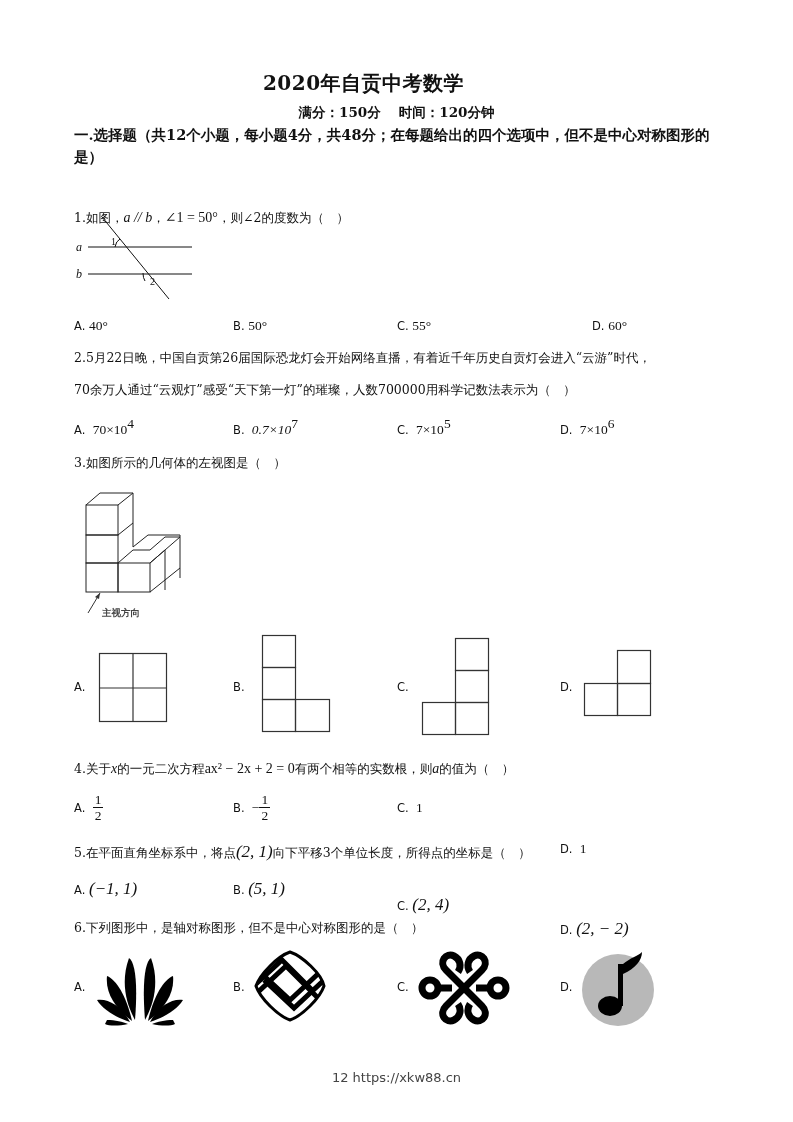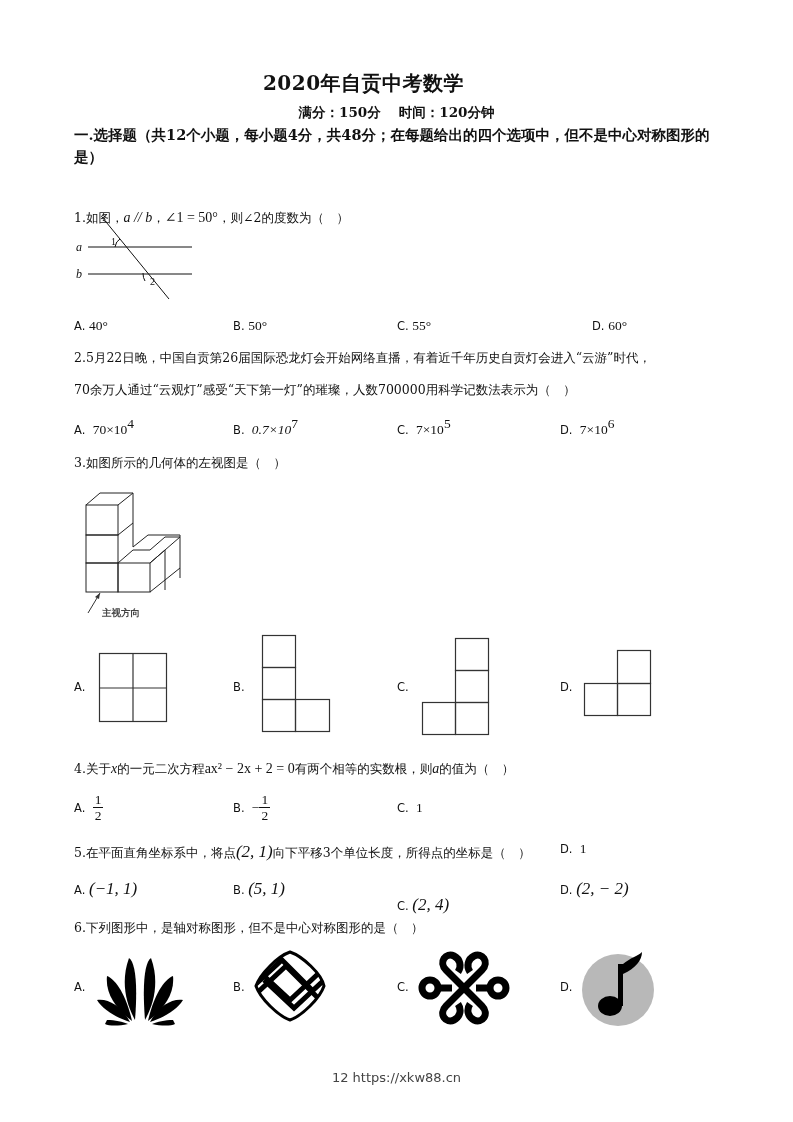--- a/index.html
+++ b/index.html
@@ -124,21 +124,21 @@
 <div class="abs q" style="top:759px;"><span>4.</span><span>关于</span><span class="m">x</span><span>的一元二次方程</span><span class="m" style="font-style:normal">ax² − 2x + 2 = 0</span><span>有两个相等的实数根，则</span><span class="m">a</span><span>的值为（　）</span></div>
 <div class="abs opt" style="left:74px; top:792px;"><span style="vertical-align:middle">A.</span>&nbsp; <span class="frac"><span class="num">1</span><span class="den">2</span></span></div>
 <div class="abs opt" style="left:233px; top:792px;"><span style="vertical-align:middle">B.</span>&nbsp; <span class="v" style="vertical-align:middle">−</span><span class="frac"><span class="num">1</span><span class="den">2</span></span></div>
 <div class="abs opt" style="left:397px; top:800px;"><span>C.</span>&nbsp; <span class="v">1</span></div>
 <div class="abs opt" style="left:560px; top:841px;"><span>D.</span>&nbsp; <span class="v">1</span></div>
 
 <div class="abs q" style="top:842px;"><span>5.</span><span>在平面直角坐标系中，将点</span><span class="m" style="font-size:17px">(2, 1)</span><span>向下平移3个单位长度，所得点的坐标是（　）</span></div>
 <div class="abs opt" style="left:74px; top:879px;"><span>A.</span> <span class="vp" style="font-style:italic">(−1, 1)</span></div>
 <div class="abs opt" style="left:233px; top:879px;text-align:center;"><span>B.</span> <span class="vp" style="font-style:italic">(5, 1)</span></div>
 <div class="abs opt" style="left:397px; top:879px;margin-top:16px;"><span>C.</span> <span class="vp" style="font-style:italic">(2, 4)</span></div>
-<div class="abs opt" style="left:560px; top:879px;"><span>D.</span> <span class="vp" style="font-style:italic">(2, − 2)</span></div>
+<div class="abs opt" style="left:560px; top:919px;"><span>D.</span> <span class="vp" style="font-style:italic">(2, − 2)</span></div>
 
 <div class="abs q" style="top:918px;"><span>6.</span><span>下列图形中，是轴对称图形，但不是中心对称图形的是（　）</span></div>
 
 <div class="abs opt" style="left:74px; top:980px;">A.</div>
 <svg style="left:95px; top:952px;" width="90" height="75" viewBox="0 0 90 75">
   <g fill="#000">
     <path d="M40 68 C30 50 26 28 34 6 C40 10 43 30 40 68 Z"></path>
     <path d="M50 68 C60 50 64 28 56 6 C50 10 47 30 50 68 Z"></path>
     <path d="M37 69 C22 58 10 42 12 24 C22 28 32 46 37 69 Z"></path>
     <path d="M53 69 C68 58 80 42 78 24 C68 28 58 46 53 69 Z"></path>

